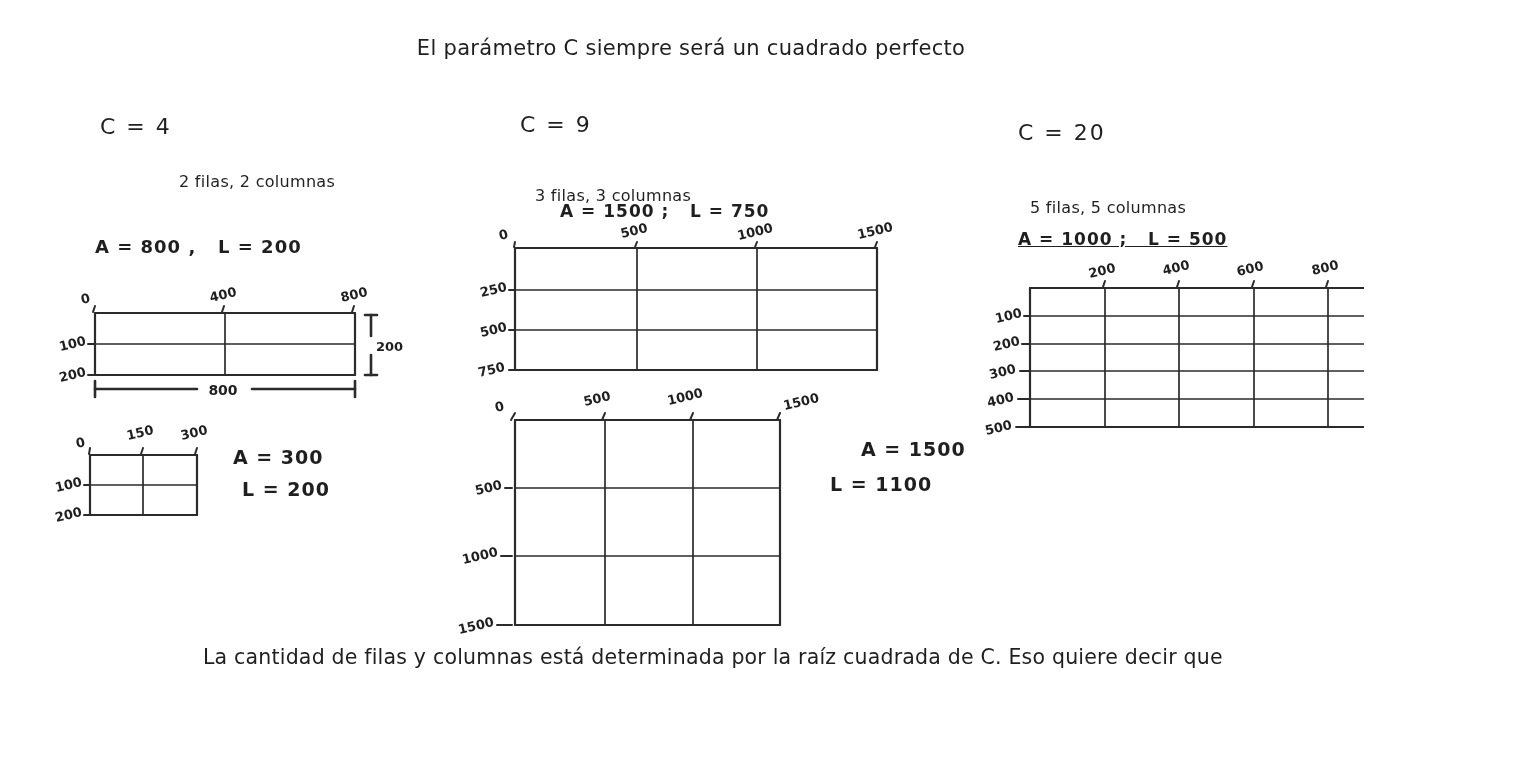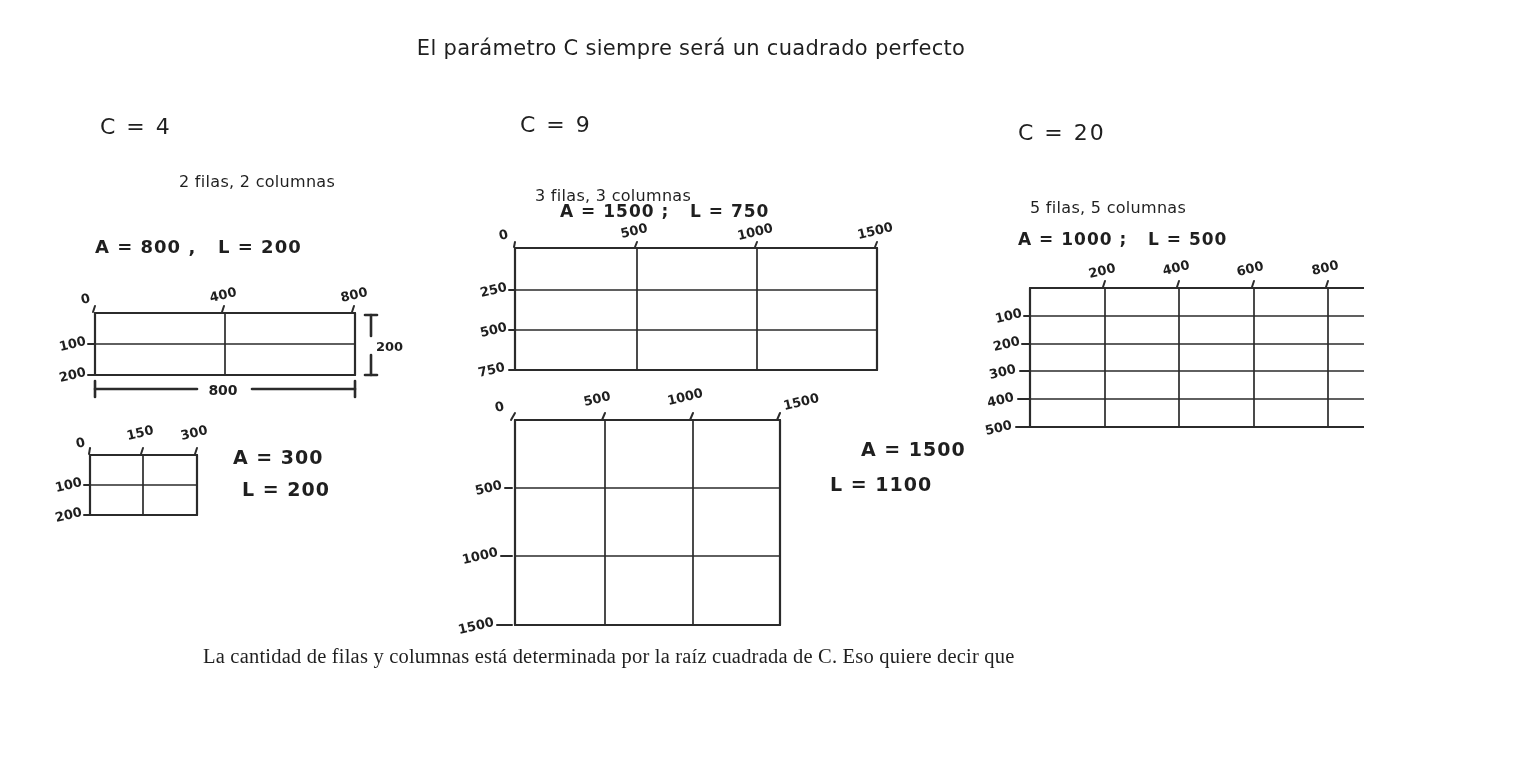--- a/index.html
+++ b/index.html
@@ -7,21 +7,21 @@
     position:relative;width:1364px;height:757px;background:#ffffff;
     font-family:"DejaVu Sans",sans-serif;color:#1f1f1f;overflow:hidden;
   }
   .abs{position:absolute;white-space:pre;}
   .title{left:0;top:36px;width:1382px;text-align:center;font-size:21px;letter-spacing:.3px;}
   .c-label{font-size:22px;letter-spacing:2px;}
   .subtitle{font-size:16px;letter-spacing:.3px;}
   .params{font-size:18px;font-weight:bold;letter-spacing:1px;}
   .params.small{font-size:17px;text-align:center;}
   .side-label{font-size:19px;font-weight:bold;letter-spacing:1px;}
-  .footer-line{font-size:20.5px;letter-spacing:.2px;font-family:Liberation Serif, serif;}
+  .footer-line{font-size:20.5px;letter-spacing:.2px;}
   svg{position:absolute;overflow:visible;}
   svg text{
     font-family:"DejaVu Sans",sans-serif;font-weight:bold;
     font-size:13px;fill:#1f1f1f;
   }
   svg .slant{transform:rotate(-13deg);transform-box:fill-box;transform-origin:center;}
   svg line{stroke:#2b2b2b;stroke-linecap:round;}
   .gb{stroke-width:2.2;}  
   .gl{stroke-width:1.7;}  
   .tk{stroke-width:2;}    
@@ -177,21 +177,21 @@
       <text x="43" y="170" text-anchor="end" class="slant">1000</text>
       <text x="39" y="240" text-anchor="end" class="slant">1500</text>
     </g>
   </svg>
 
   <div class="abs side-label" style="left:828px;top:438px;margin-left:33px;">A = 1500</div>
   <div class="abs side-label" style="left:830px;top:473px;">L = 1100</div>
 
   <div class="abs c-label" style="left:1018px;top:120px;">C = 20</div>
   <div class="abs subtitle" style="left:1030px;top:170px;margin-top:28px;">5 filas, 5 columnas</div>
-  <div class="abs params small" style="left:1018px;top:229px;">A = 1000 ;   L = 500</div>
+  <div class="abs params small" style="left:1018px;top:229px;text-decoration:underline;">A = 1000 ;   L = 500</div>
 
   <svg style="left:985px;top:258px;" width="475" height="185" viewBox="0 0 475 185">
     <g>
       <text x="117" y="17" text-anchor="middle" class="slant">200</text>
       <text x="191" y="14" text-anchor="middle" class="slant">400</text>
       <text x="265" y="15" text-anchor="middle" class="slant">600</text>
       <text x="340" y="14" text-anchor="middle" class="slant">800</text>
       <text x="421" y="21" text-anchor="start" class="slant">1000</text>
     </g>
     <g>

